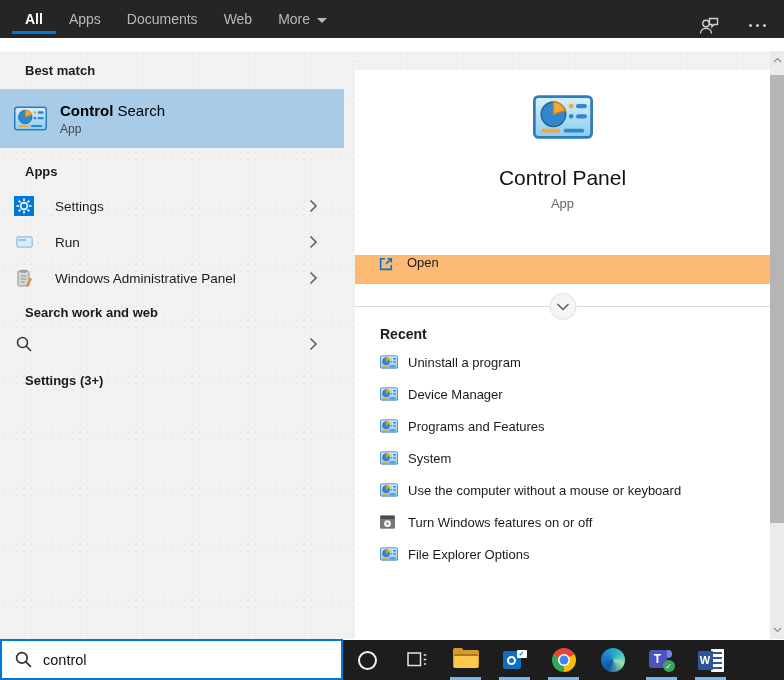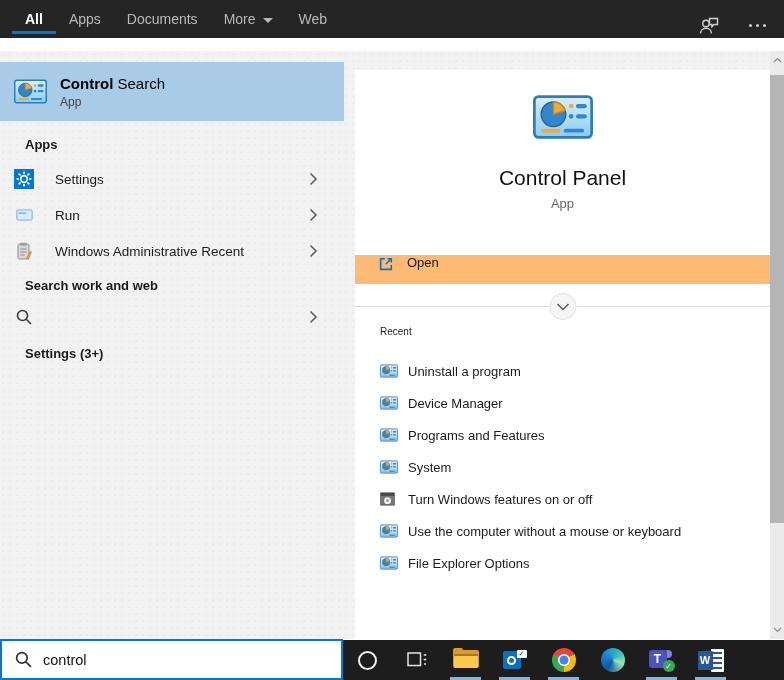--- a/index.html
+++ b/index.html
@@ -46,23 +46,23 @@
   .right-panel { position:absolute; left:355px; top:70px; width:415px; height:570px; background:#fff; }
   .rp-icon { position:absolute; top:25px; left:50%; transform:translateX(-50%); width:60px; height:44px; }
   .rp-title { position:absolute; top:96px; left:0; width:100%; text-align:center; font-size:21px; color:#111; }
   .rp-sub { position:absolute; top:126px; left:0; width:100%; text-align:center; font-size:13px; color:#666; }
   .open-row { position:absolute; top:185px; left:0; width:100%; height:29px; background:#fdba74; display:flex; }
   .open-row .oic { margin-left:23px; width:17px; height:17px; }
   .open-row .olbl { margin-left:12px; font-size:13px; color:#1b1b1b; }
   .divider { position:absolute; top:236px; left:0; width:100%; height:1px; background:#dcdcdc; }
   .expand-btn { position:absolute; top:223px; left:50%; transform:translateX(-50%); width:27px; height:27px; border-radius:50%;
     background:#f5f5f5; border:1px solid #e2e2e2; display:flex; align-items:center; justify-content:center; }
-  .recent-header { position:absolute; top:256px; left:25px; font-size:10px; font-weight:normal; color:#1b1b1b; }
+  .recent-header { position:absolute; top:256px; left:25px; font-size:14px; font-weight:bold; color:#1b1b1b; }
   .recent-list { position:absolute; top:285px; left:0; width:100%; }
-  .r-row { height:32px; display:flex; align-items:center; padding-left:25px; }
+  .r-row { height:32px; display:flex; align-items:flex-start; padding-left:25px; }
   .r-row .ri { width:18px; height:14px; display:flex; align-items:center; flex:0 0 auto; }
   .r-row .r-label { margin-left:10px; font-size:13px; color:#1b1b1b; }
 
   
   .scrollbar { position:absolute; right:0; top:51px; width:14px; height:588px; background:#ebebeb; }
   .sb-arrow { position:absolute; left:0; width:14px; height:14px; display:flex; align-items:center; justify-content:center; }
   .sb-up { top:2px; } .sb-down { bottom:2px; }
   .sb-thumb { position:absolute; left:0; top:24px; width:14px; height:448px; background:#b5b5b5; }
 
   
@@ -138,25 +138,25 @@
     <div class="tab active">
         <span>All</span>
       </div>
     <div class="tab">
         <span>Apps</span>
       </div>
     <div class="tab">
         <span>Documents</span>
       </div>
     <div class="tab">
+        <span>Web</span>
+      </div>
+    <div class="tab">
         <span>More</span>
         <span class="caret"></span>
-      </div>
-    <div class="tab">
-        <span>Web</span>
       </div>
   </div>
   <div class="topbar-right">
     <div class="tb-icon">
       <svg width="24" height="24" viewBox="0 0 24 24" fill="none" stroke="#cfcfcf" stroke-width="1.4">
         <circle cx="9" cy="9.5" r="3.2"></circle>
         <path d="M3.5 19.5 c0-3.2 2.5-5.2 5.5-5.2 s5.5 2 5.5 5.2"></path>
         <path d="M12.5 4.5 h8 v6 h-3.4 l-2.2 2.2 v-2.2 h-2.4 z"></path>
       </svg>
     </div>
@@ -164,20 +164,21 @@
       <span class="dots">
           <i></i>
           <i></i>
           <i></i>
         </span>
     </div>
   </div>
 </div>
 
 <div class="left-panel">
+  <div class="sec-header h-bestmatch">Best match</div>
 
   <div class="best-row">
     <svg class="cp-ic" viewBox="0 0 44 32">
         <use href="#cp"></use>
       </svg>
     <div class="best-txt">
       <div class="best-title"><b>Control</b><span> Search</span></div>
       <div class="best-sub">App</div>
     </div>
   </div>
@@ -213,21 +214,21 @@
     </div>
     <div class="l-row">
       <span class="ic">
         <svg width="16" height="18" viewBox="0 0 16 18">
             <rect x="2" y="2" width="11" height="15" rx="1.5" fill="#d9d9d9" stroke="#8f8f8f"></rect>
             <rect x="4" y="0.8" width="7" height="3" rx="1" fill="#9f9f9f"></rect>
             <path d="M4.5 7h6M4.5 10h6M4.5 13h4" stroke="#8f8f8f"></path>
             <path d="M10.5 16 L14.2 9.2 l1.4 0.9 L12.3 17 z" fill="#e8a33d" stroke="#b87818" stroke-width="0.5"></path>
           </svg>
       </span>
-      <span class="lbl">Windows Administrative Recent</span>
+      <span class="lbl">Windows Administrative Panel</span>
       <svg class="chev" width="9" height="14" viewBox="0 0 9 14">
           <use href="#chevR"></use>
         </svg>
     </div>
   </div>
 
   <div class="sec-header h-search">Search work and web</div>
   <div class="l-row row-suggest">
     <span class="ic" style="color:#3a3a3a">
       <svg width="16" height="16" viewBox="0 0 16 16">
@@ -296,33 +297,33 @@
     <div class="r-row">
       <span class="ri">
           <svg width="18" height="14" viewBox="0 0 44 32">
             <use href="#cp"></use>
           </svg>
         </span>
       <span class="r-label">System</span>
     </div>
     <div class="r-row">
       <span class="ri">
+          <svg width="18" height="14" viewBox="0 0 44 32">
+            <use href="#cp"></use>
+          </svg>
+        </span>
+      <span class="r-label">Use the computer without a mouse or keyboard</span>
+    </div>
+    <div class="r-row">
+      <span class="ri">
           <svg width="15" height="14" viewBox="0 0 22 20">
             <use href="#wf"></use>
           </svg>
         </span>
       <span class="r-label">Turn Windows features on or off</span>
-    </div>
-    <div class="r-row">
-      <span class="ri">
-          <svg width="18" height="14" viewBox="0 0 44 32">
-            <use href="#cp"></use>
-          </svg>
-        </span>
-      <span class="r-label">Use the computer without a mouse or keyboard</span>
     </div>
     <div class="r-row">
       <span class="ri">
           <svg width="18" height="14" viewBox="0 0 44 32">
             <use href="#cp"></use>
           </svg>
         </span>
       <span class="r-label">File Explorer Options</span>
     </div>
   </div>

